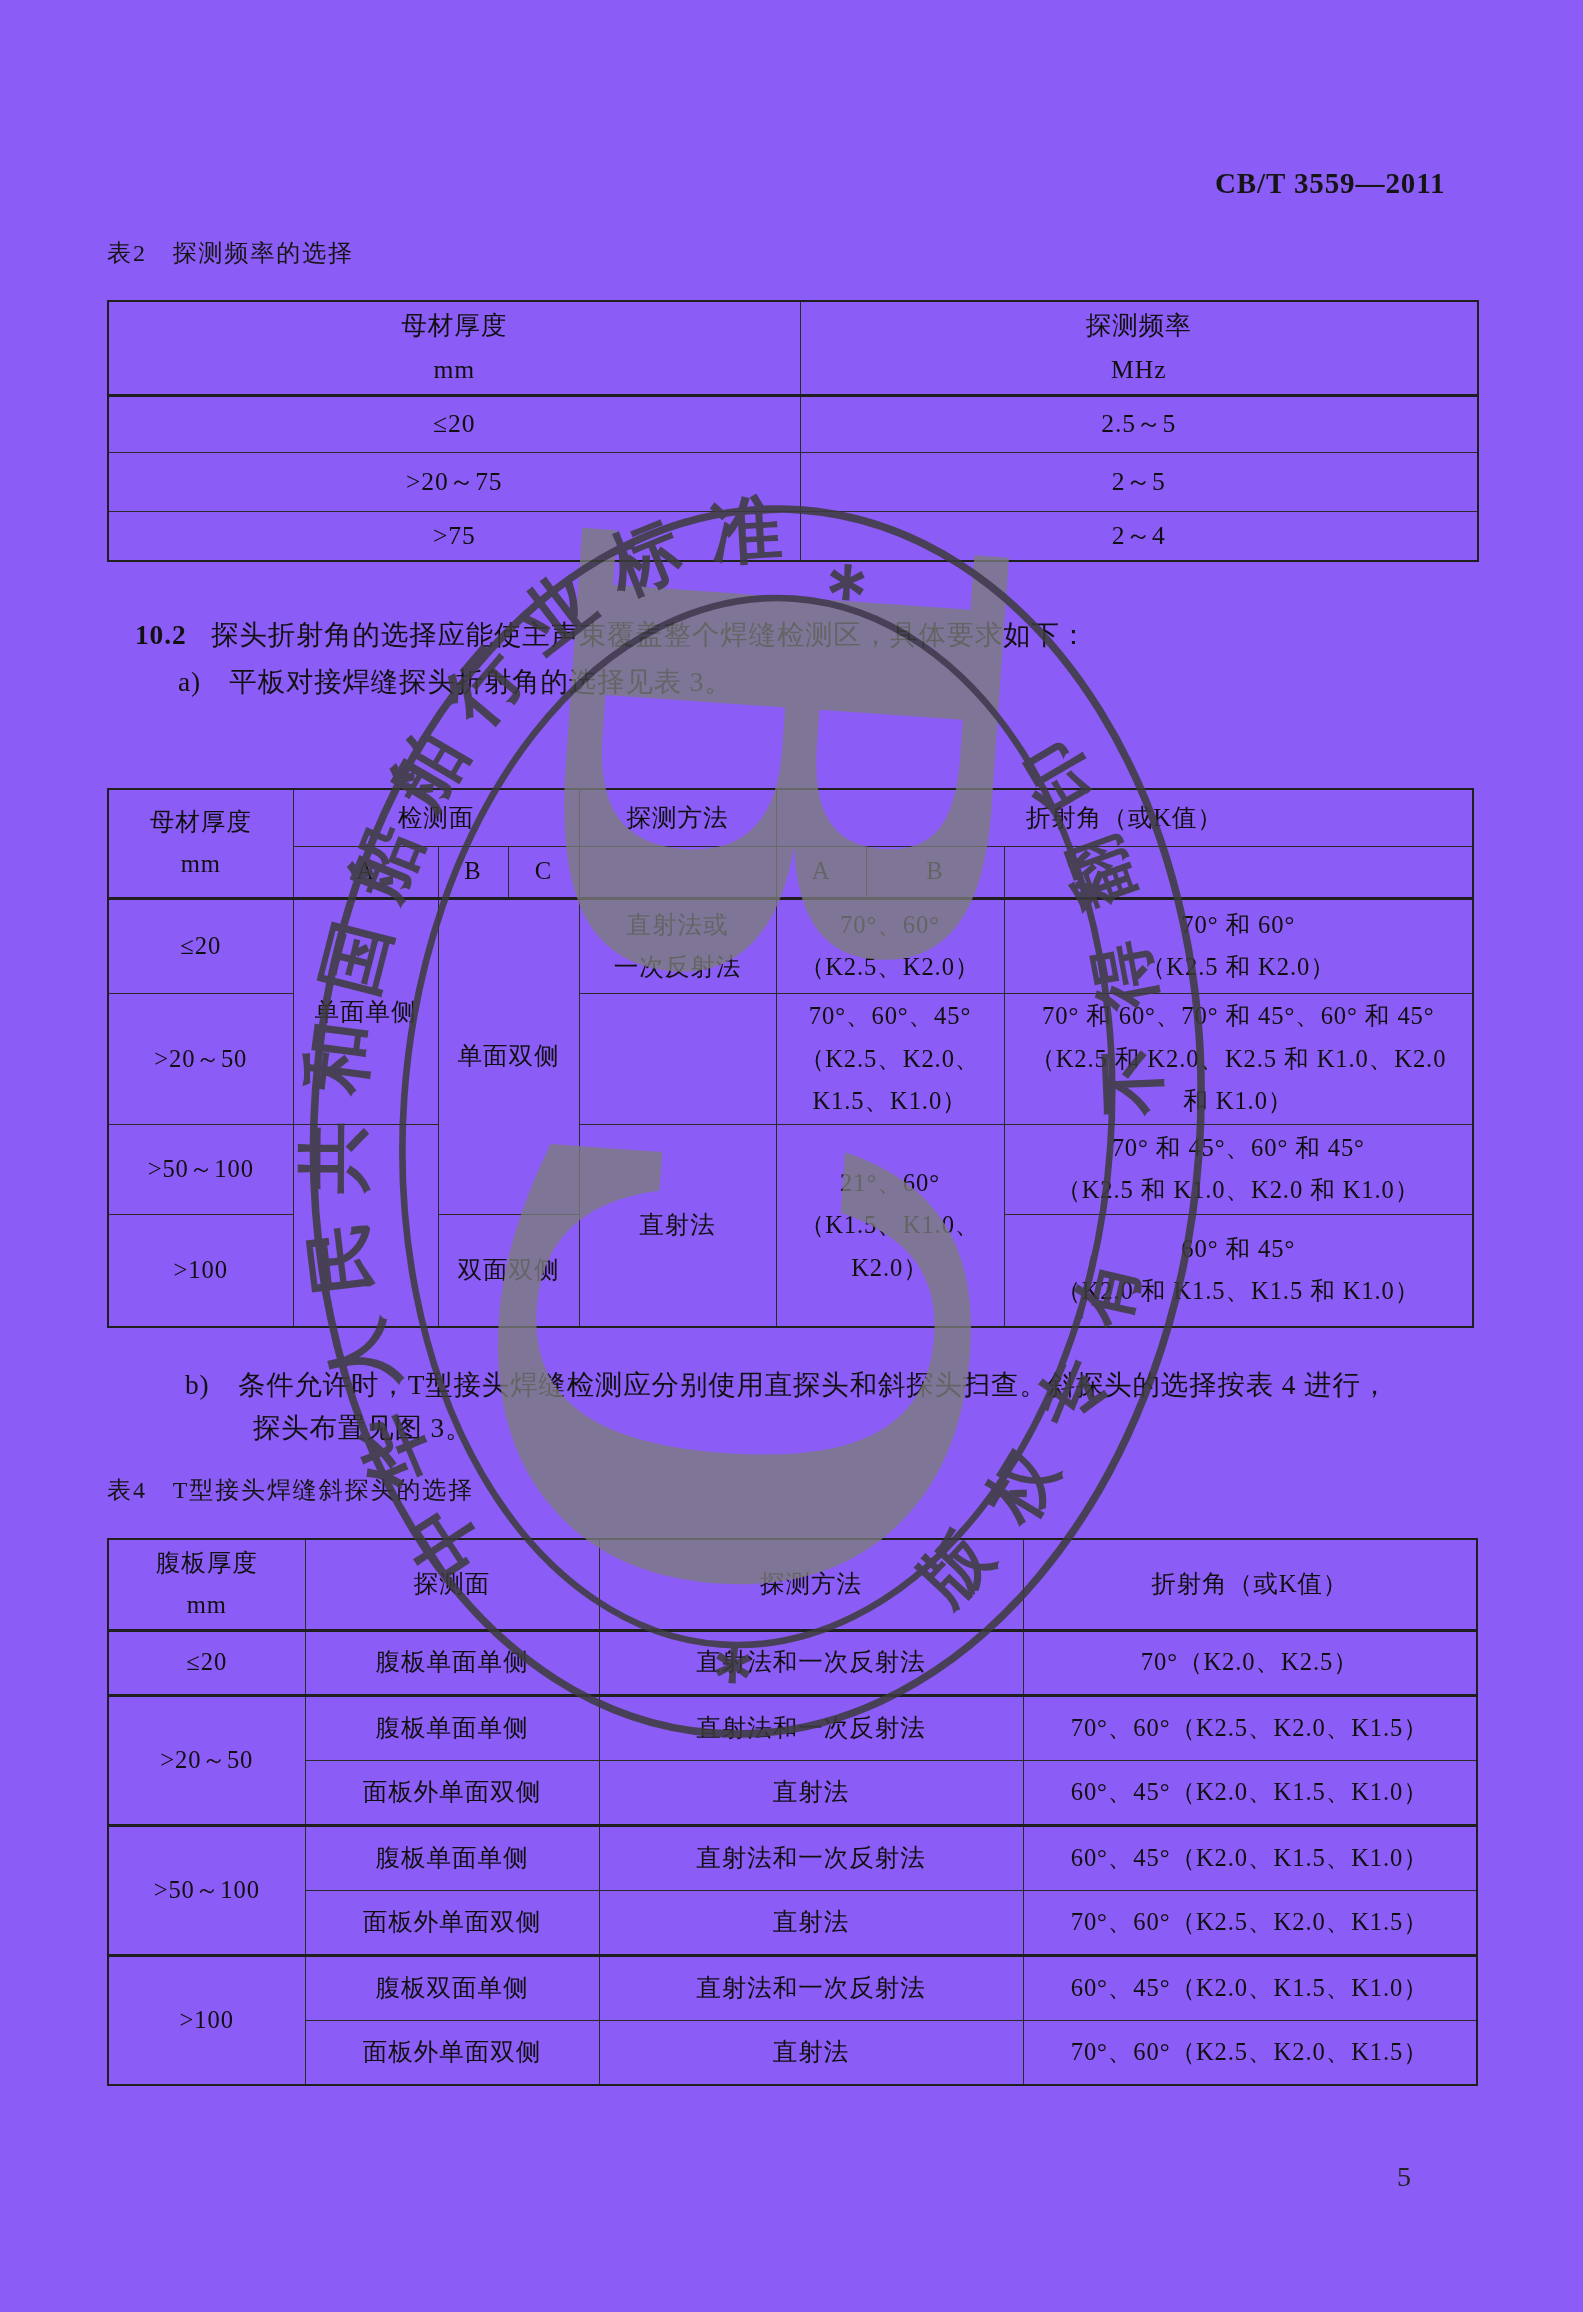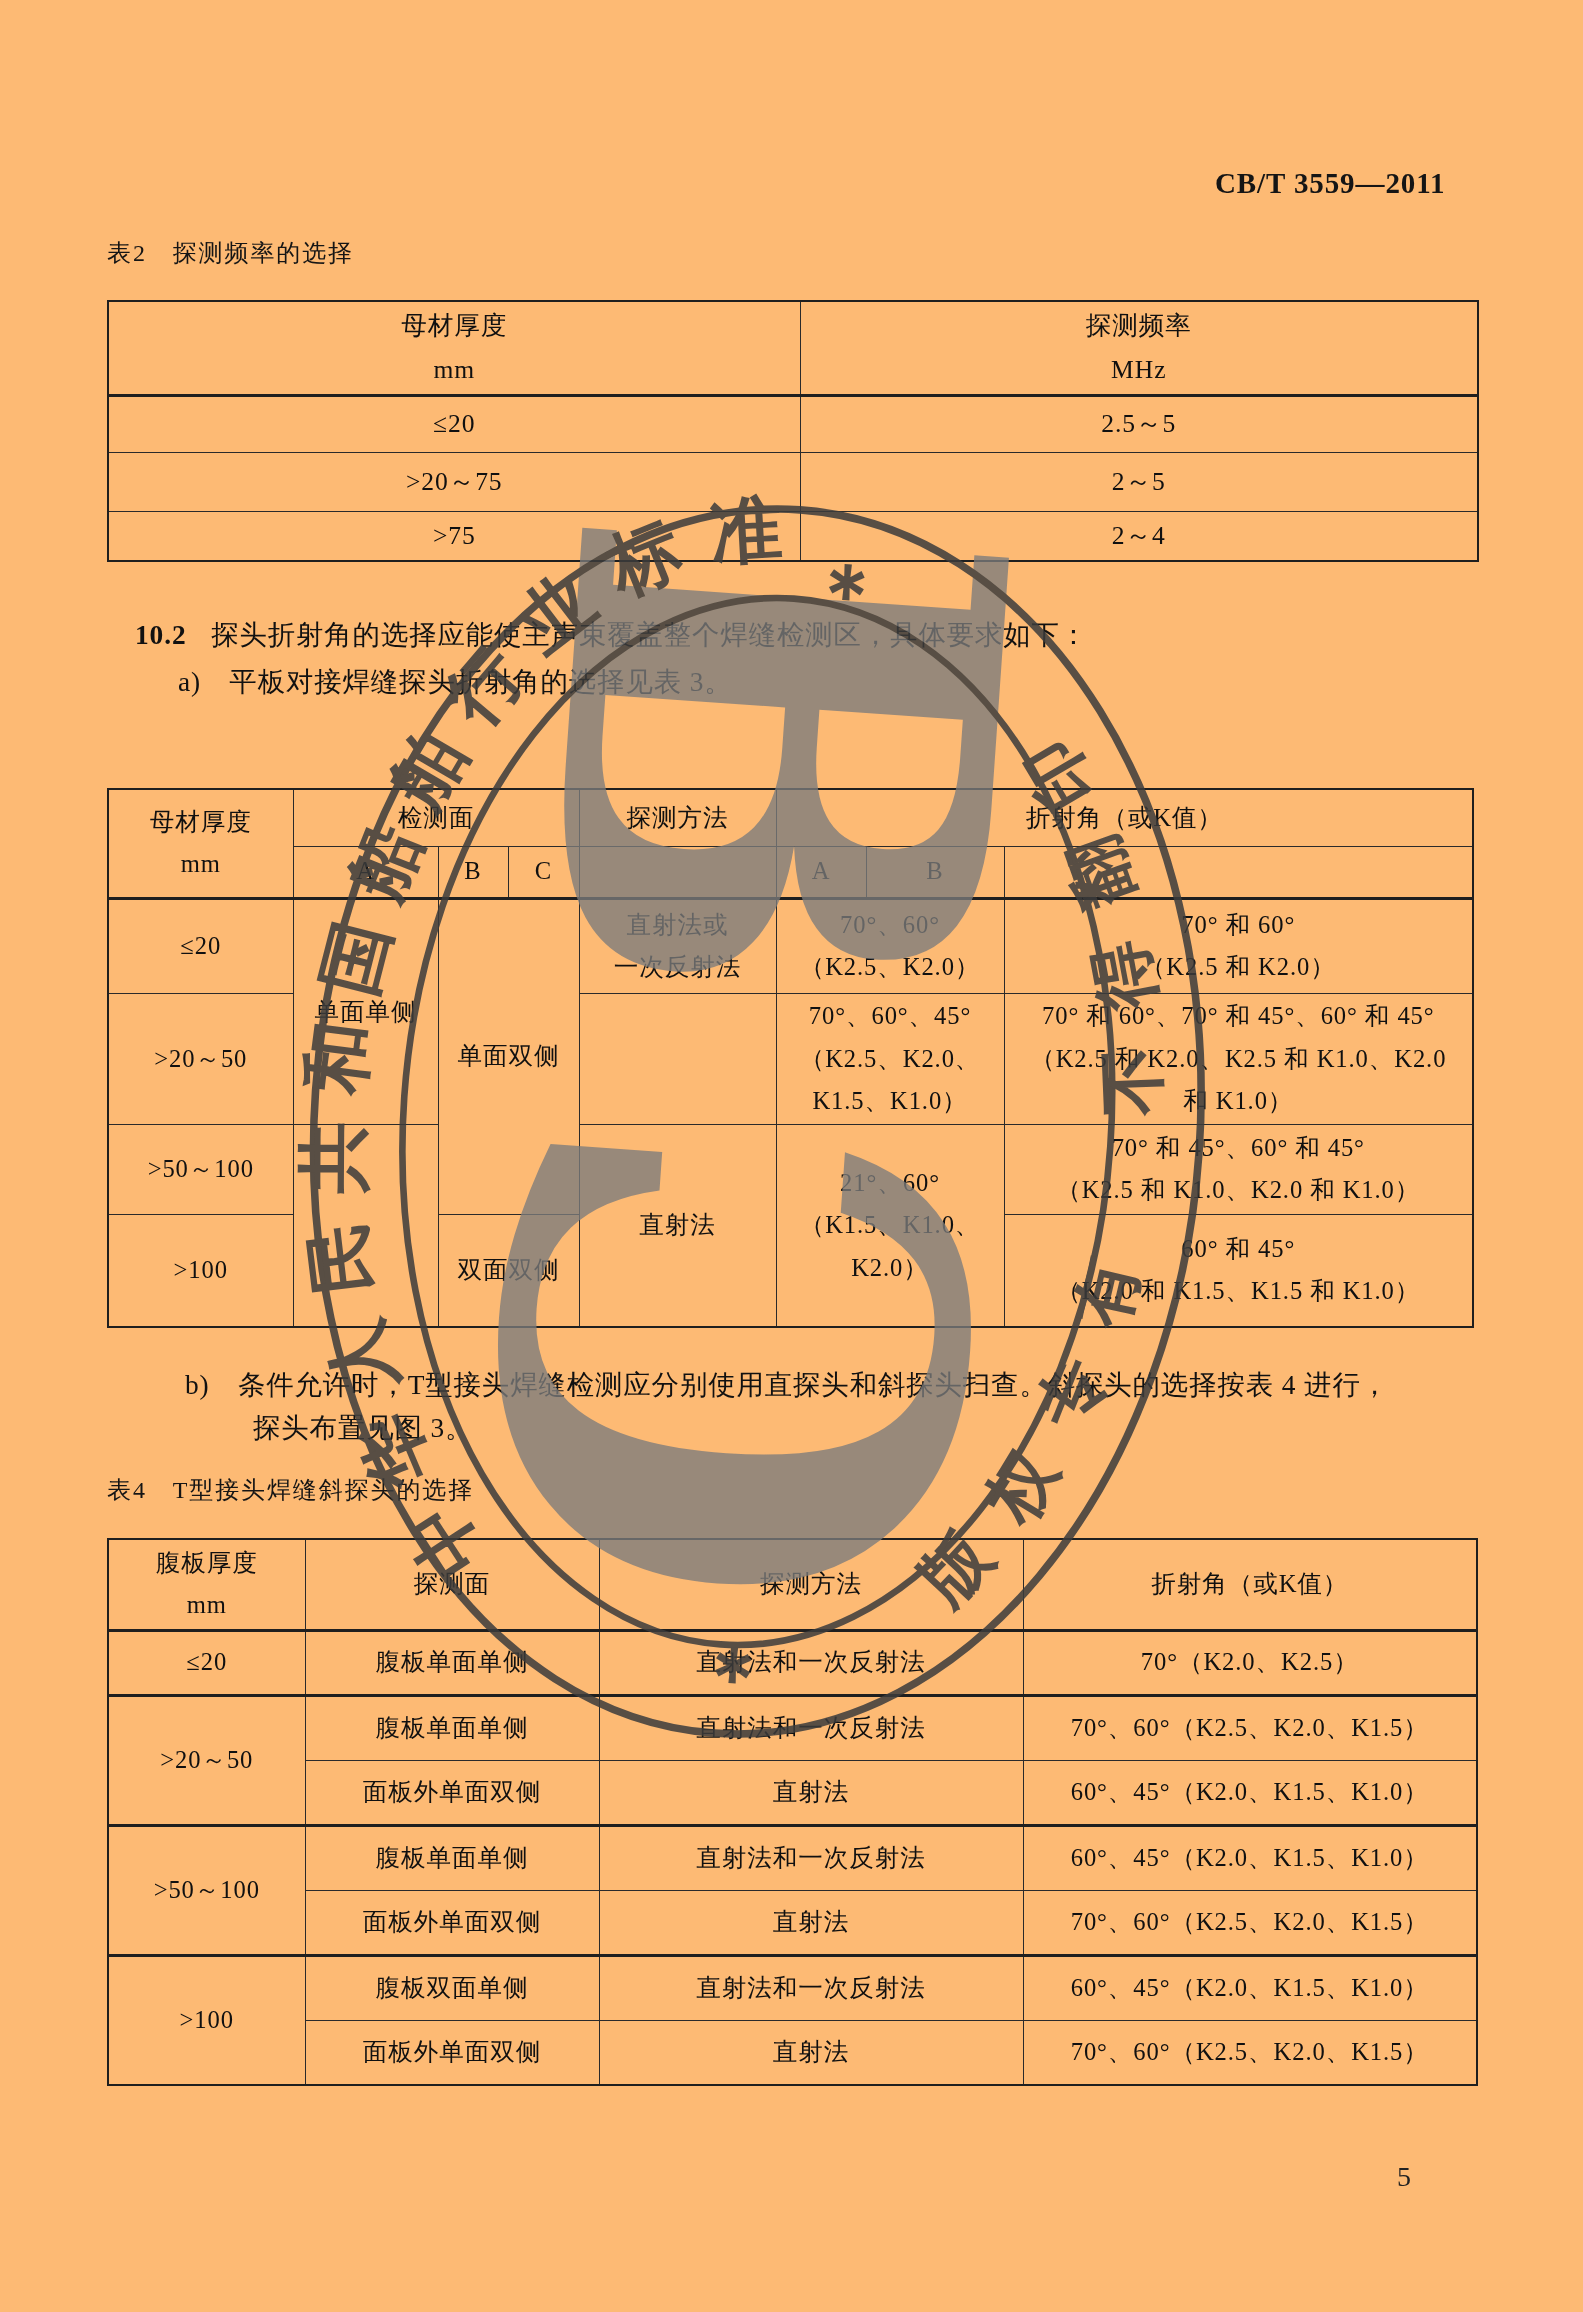--- a/index.html
+++ b/index.html
@@ -1,18 +1,18 @@
 <!DOCTYPE html>
 <html style="font-size:15px"><head>
 <meta charset="utf-8">
 <style>
   html,body{margin:0;padding:0;background:#e8e8e8;}
   #page{
     position:relative;width:1583px;height:2313px;margin:0 auto;
-    background:#fdba74;overflow:hidden;
+    background:#8b5cf6;overflow:hidden;
     font-family:"Liberation Serif","DejaVu Serif",serif;color:#151515;
   }
   .doc-number{
     position:absolute;top:167px;left:1215px;width:246px;
     font-size:29px;font-weight:bold;letter-spacing:0.9px;white-space:nowrap;
   }
   .tbl-title{
     position:absolute;left:107px;width:1369px;text-align:left;
     font-size:24px;font-weight:normal;letter-spacing:1.9px;
   }

